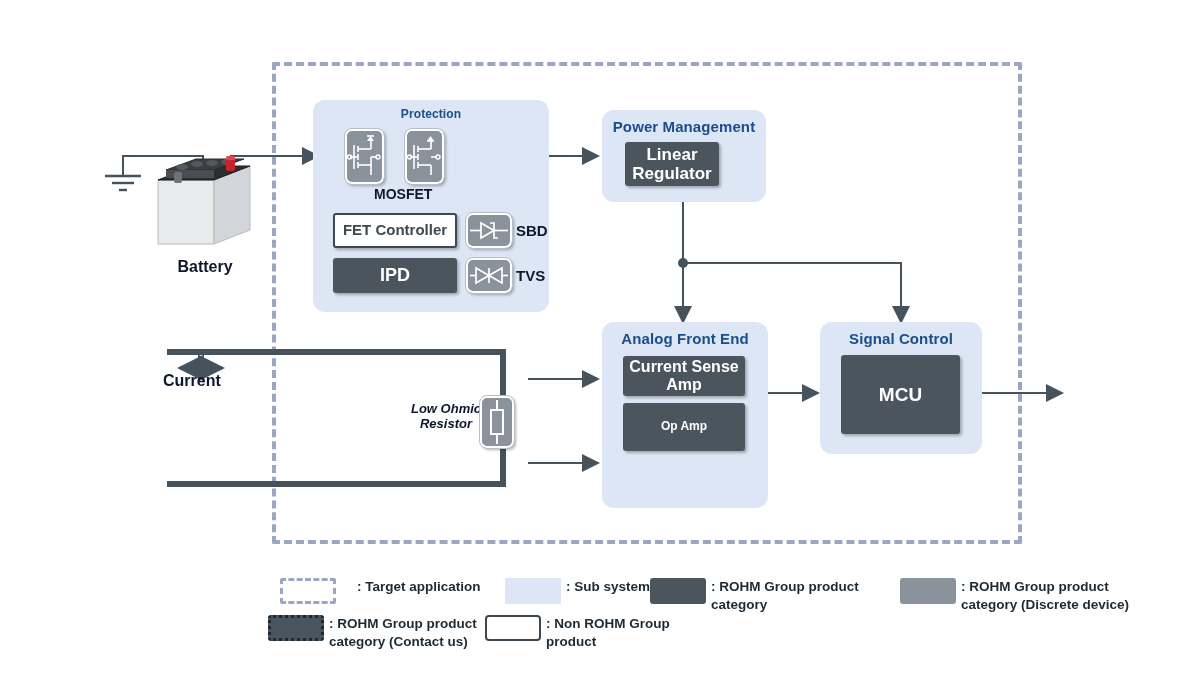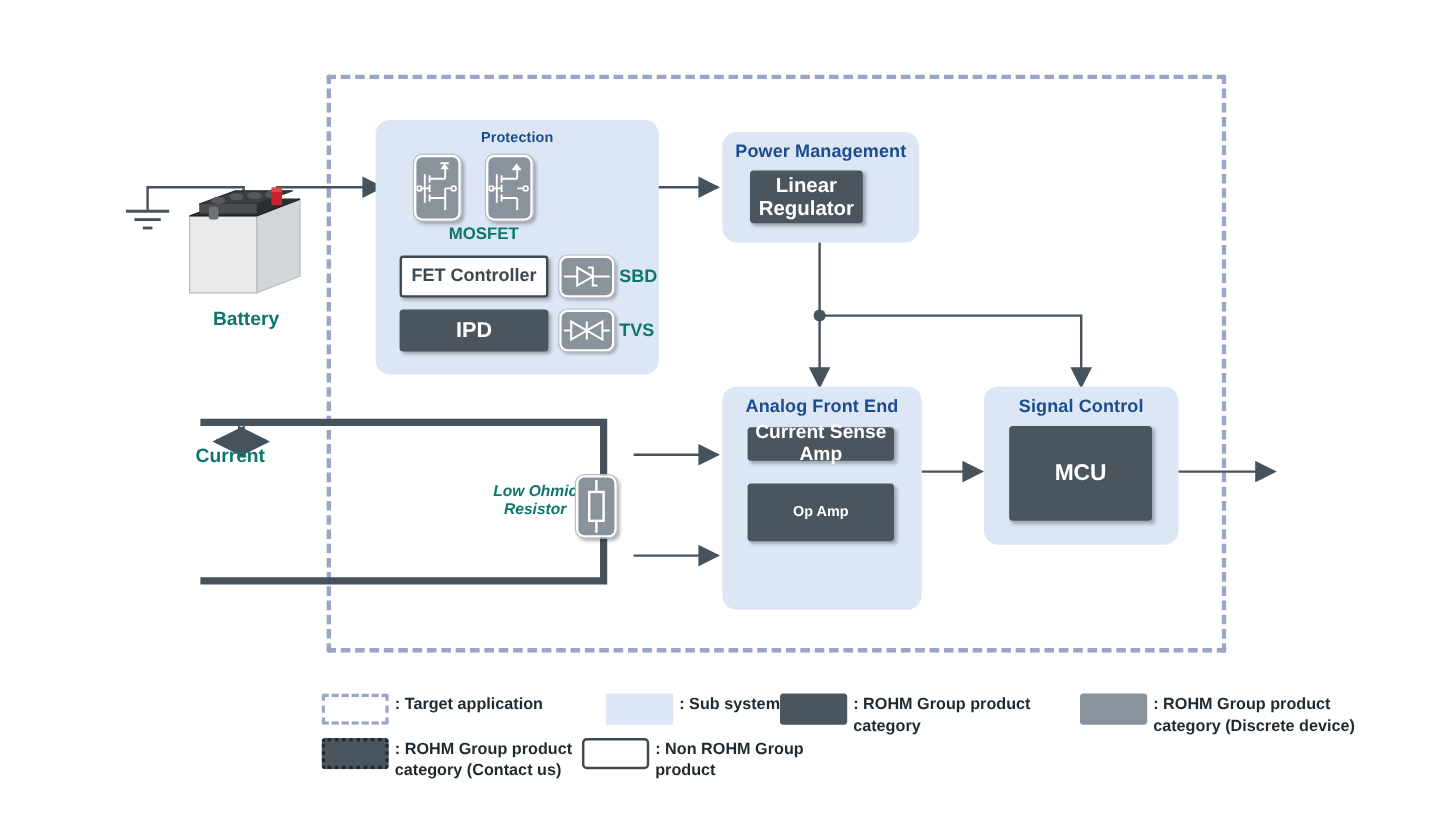--- a/index.html
+++ b/index.html
@@ -63,21 +63,21 @@
     background: #8a929c;
     border: 2px solid #ffffff;
     border-radius: 7px;
     box-shadow: 2px 2px 3px rgba(0,0,0,.30);
     outline: 1px solid #b9bfc6;
   }
 
   
   .lbl {
     position: absolute;
-    color: #0f766e;
+    color: #0f172a;
     font-weight: bold;
     line-height: 1.15;
   }
 
   
   svg.wires { position: absolute; inset: 0; width: 1200px; height: 700px; overflow: visible; }
 
   
   .legend { position: absolute; left: 268px; top: 568px; width: 900px; height: 100px; }
   .lg-item { position: absolute; display: flex; align-items: flex-start; }
@@ -269,32 +269,32 @@
 
   <div class="abs subsystem" style="left:602px; top:110px; width:164px; height:92px;">
     <div class="sub-title" style="top:8px; font-size:15px;">Power Management</div>
   </div>
   <div class="prod" style="left:625px; top:142px; width:94px; height:44px; font-size:17px;">Linear
 Regulator</div>
 
   <div class="abs subsystem" style="left:602px; top:322px; width:166px; height:186px;">
     <div class="sub-title" style="top:8px; font-size:15px;">Analog Front End</div>
   </div>
-  <div class="prod" style="left:623px; top:356px; width:122px; height:28px; font-size:16px;">Current
+  <div class="prod" style="left:623px; top:356px; width:122px; height:40px; font-size:16px;">Current
 Sense Amp</div>
   <div class="prod" style="left:623px; top:403px; width:122px; height:48px; font-size:12px;">Op Amp</div>
 
   <div class="abs subsystem" style="left:820px; top:322px; width:162px; height:132px;">
     <div class="sub-title" style="top:8px; font-size:15px;">Signal Control</div>
   </div>
   <div class="prod" style="left:841px; top:355px; width:119px; height:79px; font-size:19px;">MCU</div>
 
   <div class="legend">
 
-    <div class="lg-item" style="left:0px; top:10px;">
+    <div class="lg-item" style="left:12px; top:10px;gap:16px;">
       <div class="sw sw-dashed"></div>
       <div class="lg-text">: Target application</div>
     </div>
 
     <div class="lg-item" style="left:217px; top:10px;margin-left:20px;">
       <div class="sw sw-sub"></div>
       <div class="lg-text">: Sub system</div>
     </div>
 
     <div class="lg-item" style="left:382px; top:10px;">

